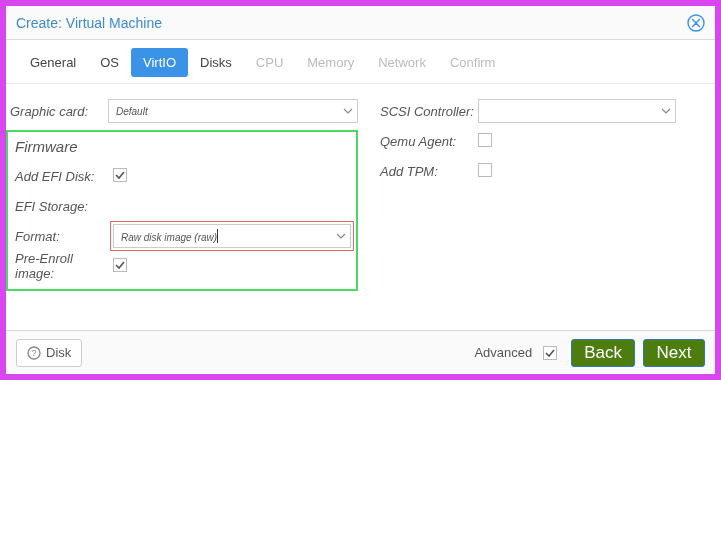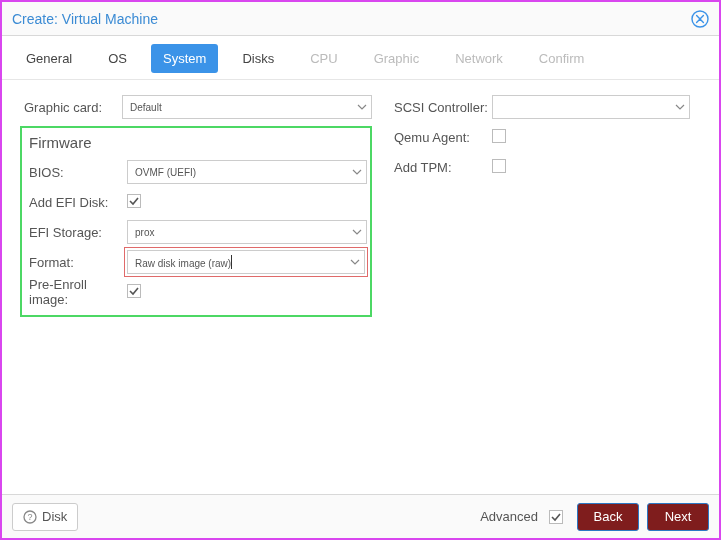--- a/index.html
+++ b/index.html
@@ -6,22 +6,22 @@
   body {
     font-family: -apple-system, BlinkMacSystemFont, "Segoe UI", Helvetica, Arial, sans-serif;
     font-size: 13px;
     background: #fff;
     color: #555;
     width: 721px;
     height: 540px;
   }
   .window {
     width: 721px;
-    height: 540px;
-    border: 2px solid #d946ef;
+    height: 380px;
+    border: 6px solid #d946ef;
     background: #fff;
     display: flex;
     flex-direction: column;
   }
   .titlebar {
     height: 34px;
     display: flex;
     align-items: center;
     padding: 0 10px;
     border-bottom: 1px solid #d8d8d8;
@@ -30,37 +30,38 @@
   .title {
     color: #3b8bd4;
     font-size: 14px;
     flex: 1;
   }
   .close-icon svg { display: block; }
   .tabbar {
     display: flex;
     align-items: center;
     padding: 8px 12px 6px 12px;
-    gap: 12px;
+    gap: 0;
     border-bottom: 1px solid #e6e6e6;
   }
   .tab {
     padding: 7px 12px;
     color: #444;
     cursor: pointer;
     border-radius: 3px;
   }
   .tab.disabled { color: #bbb; cursor: default; }
   .tab.active {
     background: #3b93e8;
     color: #fff;
   }
   .body {
     flex: 1;
-    padding: 12px 18px;
+    padding: 12px 0;
+    font-style: italic;
   }
   .cols {
     display: flex;
     gap: 18px;
     align-items: flex-start;
   }
   .colL { width: 352px; }
   .colR { width: 300px; }
   .row {
     display: flex;
@@ -159,27 +160,27 @@
     align-items: center;
     gap: 11px;
     margin-right: 6px;
     color: #555;
   }
   .btn-primary {
     height: 28px;
     min-width: 62px;
     justify-content: center;
     border: 1px solid #2c78c4;
-    background: #7f1d1d;
+    background: #4d7c0f;
     color: #fff;
     border-radius: 3px;
     padding: 0 12px;
     display: inline-flex;
     align-items: center;
-    font-size: 13px;
+    font-size: 17px;
     cursor: pointer;
   }
 </style>
 </head>
 <body>
 
 <div class="window">
 
   <div class="titlebar">
     <div class="title">Create: Virtual Machine</div>
@@ -187,24 +188,24 @@
       <svg width="18" height="18" viewBox="0 0 18 18">
           <circle cx="9" cy="9" r="8" fill="none" stroke="#3b93e8" stroke-width="1.4"></circle>
           <path d="M5.6 5.6 L12.4 12.4 M12.4 5.6 L5.6 12.4" stroke="#3b93e8" stroke-width="1.4" stroke-linecap="round"></path>
         </svg>
     </div>
   </div>
 
   <div class="tabbar">
     <div class="tab">General</div>
     <div class="tab">OS</div>
-    <div class="tab active">System</div>
+    <div class="tab active">VirtIO</div>
     <div class="tab">Disks</div>
     <div class="tab disabled">CPU</div>
-    <div class="tab disabled">Graphic</div>
+    <div class="tab disabled">Memory</div>
     <div class="tab disabled">Network</div>
     <div class="tab disabled">Confirm</div>
   </div>
 
   <div class="body">
     <div class="cols">
       <div class="colL">
 
         <div class="row">
           <div class="label">Graphic card:</div>
@@ -215,53 +216,34 @@
                     <path d="M1 3 L5 7 L9 3" fill="none" stroke="currentColor" stroke-width="1.2"></path>
                   </svg></span>
             </div>
           </div>
         </div>
 
 
         <div class="firmware-box">
           <div class="legend">Firmware</div>
 
-          <div class="row">
-            <div class="label">BIOS:</div>
-            <div class="field">
-              <div class="select">
-                <span>OVMF (UEFI)</span>
-                <span class="chev"><svg viewBox="0 0 10 10">
-                      <path d="M1 3 L5 7 L9 3" fill="none" stroke="currentColor" stroke-width="1.2"></path>
-                    </svg></span>
-              </div>
-            </div>
-          </div>
 
           <div class="row">
             <div class="label">Add EFI Disk:</div>
             <div class="field">
               <span class="checkbox checked">
                 <svg viewBox="0 0 12 12">
                     <path d="M2 6 L5 9 L10 3" fill="none" stroke="currentColor" stroke-width="1.6"></path>
                   </svg>
               </span>
             </div>
           </div>
 
           <div class="row">
             <div class="label">EFI Storage:</div>
-            <div class="field">
-              <div class="select">
-                <span>prox</span>
-                <span class="chev"><svg viewBox="0 0 10 10">
-                      <path d="M1 3 L5 7 L9 3" fill="none" stroke="currentColor" stroke-width="1.2"></path>
-                    </svg></span>
-              </div>
-            </div>
           </div>
 
           <div class="row">
             <div class="label">Format:</div>
             <div class="field">
               <div class="format-highlight">
                 <div class="select">
                   <span class="cursor-caret">Raw disk image (raw)</span>
                   <span class="chev"><svg viewBox="0 0 10 10">
                         <path d="M1 3 L5 7 L9 3" fill="none" stroke="currentColor" stroke-width="1.2"></path>

